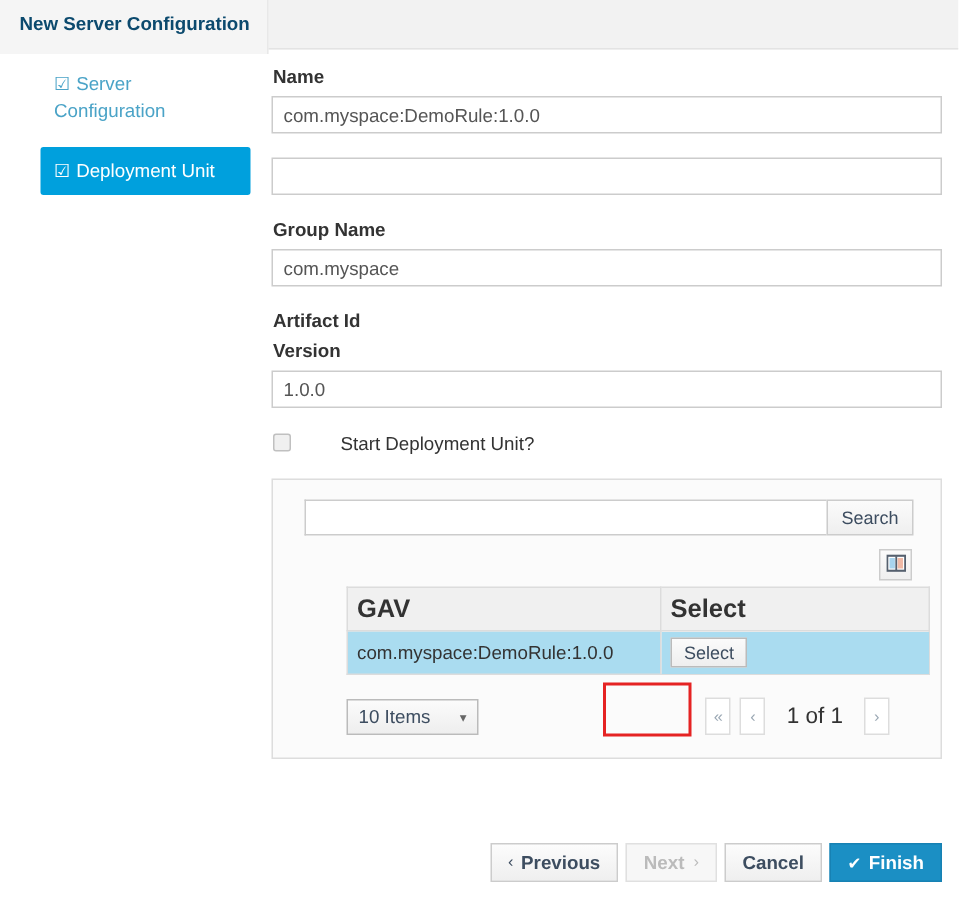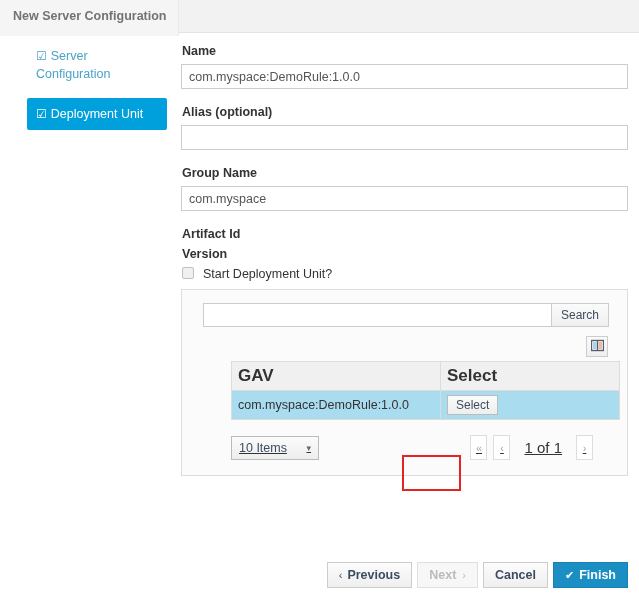--- a/index.html
+++ b/index.html
@@ -32,21 +32,21 @@
     width: 179px; height: 36px;
     background: #f5f5f5;
     border-right: 1px solid #e8e8e8;
     box-sizing: border-box;
   }
   #title-text {
     position: absolute;
     left: 13px; top: 9px;
     font-size: 12.5px;
     font-weight: bold;
-    color: #737373;
+    color: #0c4a6e;
     white-space: nowrap;
   }
 
   
   #sidebar {
     position: absolute;
     left: 0; top: 40px;
     width: 178px;
   }
   .side-item {
@@ -96,21 +96,22 @@
     font-size: 12.5px;
     color: #555555;
     padding: 0 7px;
     line-height: 23px;
     margin-bottom: 16px;
     outline: none;
   }
   .checkbox-row {
     display: flex;
     align-items: flex-start;
-    margin: 1px 0 8px 1px;
+    margin: 1px 0 16px 1px;
+    gap: 24px;
   }
   .cbox {
     width: 12px; height: 12px;
     box-sizing: border-box;
     border: 1px solid #c0c0c0;
     background: #f0f0f0;
     border-radius: 2px;
     margin-right: 9px;
   }
   .checkbox-row .cb-label {
@@ -227,21 +228,20 @@
     z-index: 30;
   }
 
   
   .pager-row {
     display: flex;
     align-items: center;
     justify-content: space-between;
     margin: 15px 1px 0 31px;
     width: 362px;
-    text-decoration: underline;
   }
   #items-select {
     box-sizing: border-box;
     height: 24px;
     min-width: 88px;
     border: 1px solid #bbbbbb;
     background: linear-gradient(#fbfbfb, #eeeeee);
     font-family: "Liberation Sans", sans-serif;
     font-size: 12.5px;
     color: #3d4d60;
@@ -333,29 +333,29 @@
   <div class="side-item active">
     <span class="side-chk">☑</span><span>Deployment Unit</span>
   </div>
 </div>
 
 <div id="form">
 
   <div class="field-label">Name</div>
   <input class="field-input" type="text" value="com.myspace:DemoRule:1.0.0" style="">
 
-  <div class="field-label">Alias (optional)</div>
   <input class="field-input" type="text" value="" style="">
 
   <div class="field-label">Group Name</div>
   <input class="field-input" type="text" value="com.myspace" style="">
 
   <div class="field-label">Artifact Id</div>
 
   <div class="field-label">Version</div>
+  <input class="field-input" type="text" value="1.0.0" style="">
 
   <div class="checkbox-row">
     <span class="cbox"></span>
     <span class="cb-label">Start Deployment Unit?</span>
   </div>
 
   
   <div id="panel">
 
     <div class="search-row">

